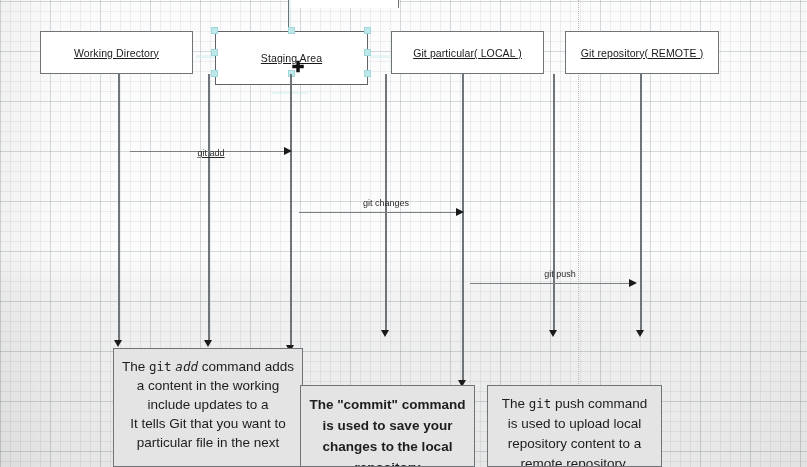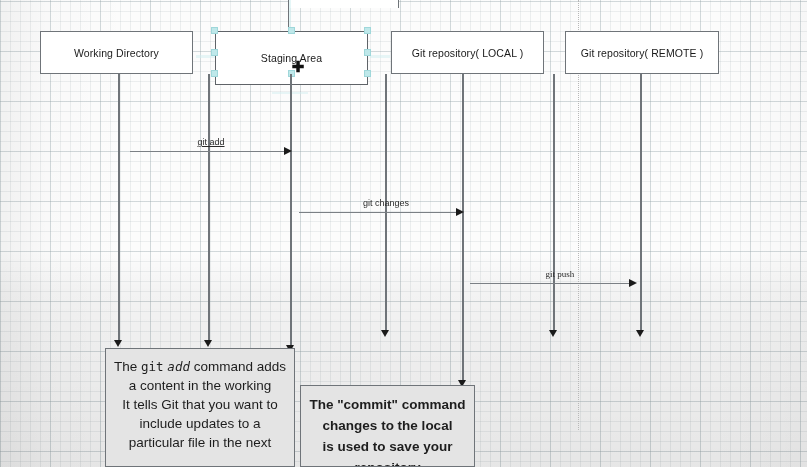--- a/index.html
+++ b/index.html
@@ -42,20 +42,21 @@
   }
   
   .lane-box{
     position:absolute;
     background:#ffffff;
     border:1.4px solid #6f7479;
     box-sizing:border-box;
     display:flex;align-items:center;justify-content:center;
     font-size:10.5px;color:#1a1a1a;
     letter-spacing:.1px;
+    text-decoration:underline;
   }
   .lane-box.selected{border-color:#5f6368;}
   
   .handle{
     position:absolute;width:7px;height:7px;
     background:#bfe8ea;border:1px solid #9fd7da;
     box-sizing:border-box;
   }
   .move-cursor{
     position:absolute;
@@ -103,21 +104,21 @@
     position:absolute;
     background:#e4e4e4;
     border:1.3px solid #6f7479;
     box-sizing:border-box;
     overflow:hidden;
     text-align:center;
     color:#1d1d1d;
     padding:8px 6px 0 6px;
   }
   .note p{margin:0;}
-  .note.n1{font-size:13.5px;line-height:19px;}
+  .note.n1{font-size:13.5px;line-height:19px;margin-left:8px;}
   .note.n2{font-size:13.5px;line-height:21px;font-weight:bold;}
   .note.n3{font-size:13.5px;line-height:20px;}
   .mono{font-family:"DejaVu Sans Mono","Liberation Mono",monospace;font-size:12.5px;}
   .mono-i{font-family:"DejaVu Sans Mono","Liberation Mono",monospace;font-size:12.5px;font-style:italic;}
   
   .guide{
     position:absolute;width:0;
     border-left:1px dotted #b8b8b8;
   }
   
@@ -154,21 +155,21 @@
   <div class="handle" style="left:288px;top:27px;"></div>
   <div class="handle" style="left:364px;top:27px;"></div>
   <div class="handle" style="left:211px;top:49px;"></div>
   <div class="handle" style="left:364px;top:49px;"></div>
   <div class="handle" style="left:211px;top:70px;"></div>
   <div class="handle" style="left:288px;top:70px;"></div>
   <div class="handle" style="left:364px;top:70px;"></div>
   <div class="move-cursor" style="left:291px;top:60px;">✚</div>
 
   <div class="lane-box" style="left:391px;top:31px;width:153px;height:43px;">
-    <span>Git repository( LOCAL )</span>
+    <span>Git particular( LOCAL )</span>
   </div>
 
   <div class="lane-box" style="left:565px;top:31px;width:154px;height:43px;">
     <span>Git repository( REMOTE )</span>
   </div>
 
   <div class="lifeline" style="left:118px;top:74px;height:268px;"></div>
   <div class="lifeline-head" style="left:114px;top:340px;"></div>
 
   <div class="lifeline" style="left:208px;top:74px;height:268px;"></div>
@@ -184,39 +185,46 @@
   <div class="lifeline-head" style="left:458px;top:380px;"></div>
 
   <div class="lifeline" style="left:553px;top:74px;height:258px;"></div>
   <div class="lifeline-head" style="left:549px;top:330px;"></div>
 
   <div class="lifeline" style="left:640px;top:74px;height:258px;"></div>
   <div class="lifeline-head" style="left:636px;top:330px;"></div>
 
   <div class="msg-line" style="left:130px;top:151px;width:158px;"></div>
   <div class="msg-head" style="left:284px;top:147px;"></div>
-  <span class="msg-label" style="left:211px;top:137px;text-decoration:underline;">git add</span>
+  <span class="msg-label" style="left:211px;top:148px;text-decoration:underline;">git add</span>
 
   <div class="msg-line" style="left:299px;top:212px;width:160px;"></div>
   <div class="msg-head" style="left:456px;top:208px;"></div>
   <span class="msg-label" style="left:386px;top:198px;">git changes</span>
 
   <div class="msg-line" style="left:470px;top:283px;width:162px;"></div>
   <div class="msg-head" style="left:629px;top:279px;"></div>
-  <span class="msg-label" style="left:560px;top:269px;font-family:Liberation Serif, serif;">git push</span>
+  <span class="msg-label" style="left:560px;top:269px;">git push</span>
 
   <div class="note n1" style="left:105px;top:348px;width:190px;height:119px;">
     <p>The <span class="mono">git</span> <span class="mono-i">add</span> command adds</p>
     <p>a content in the working</p>
+    <p>include updates to a</p>
     <p>It tells Git that you want to</p>
-    <p>include updates to a</p>
     <p>particular file in the next</p>
   </div>
 
   <div class="note n2" style="left:300px;top:385px;width:175px;height:82px;">
     <p>The "commit" command</p>
+    <p>is used to save your</p>
     <p>changes to the local</p>
-    <p>is used to save your</p>
     <p>repository</p>
   </div>
 
+  <div class="note n3" style="left:487px;top:385px;width:175px;height:82px;">
+    <p>The <span class="mono">git</span> push command</p>
+    <p>is used to upload local</p>
+    <p>repository content to a</p>
+    <p>remote repository.</p>
+
+  </div>
 
 </div>
 
 </body></html>

